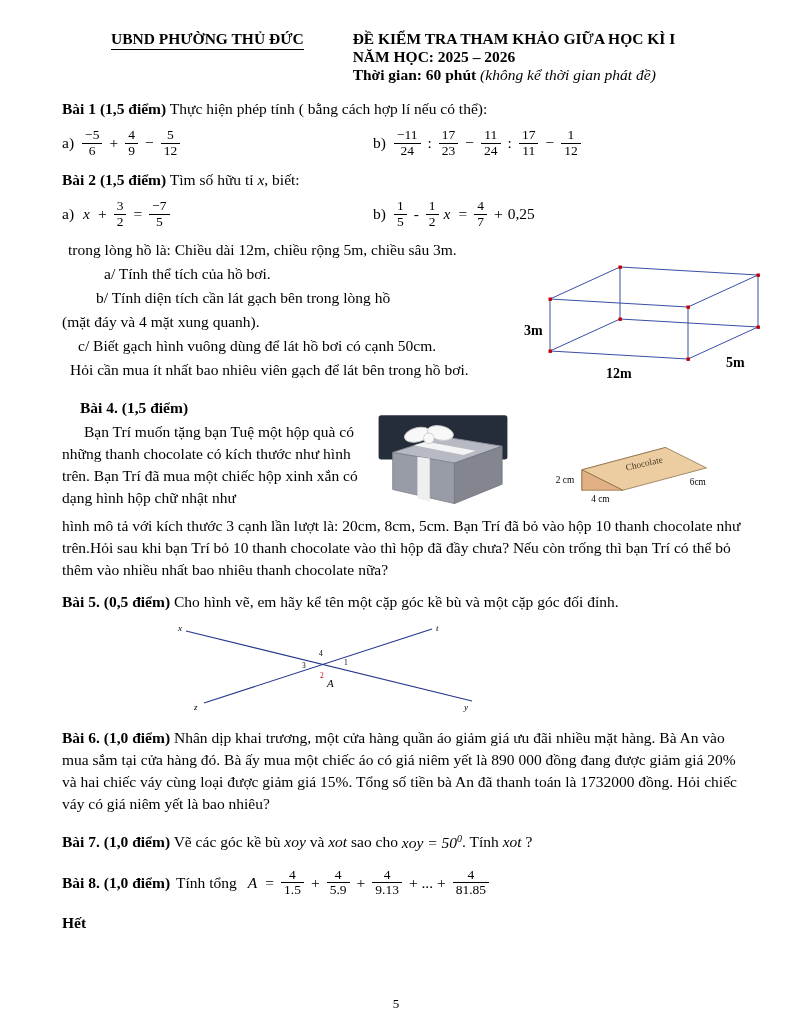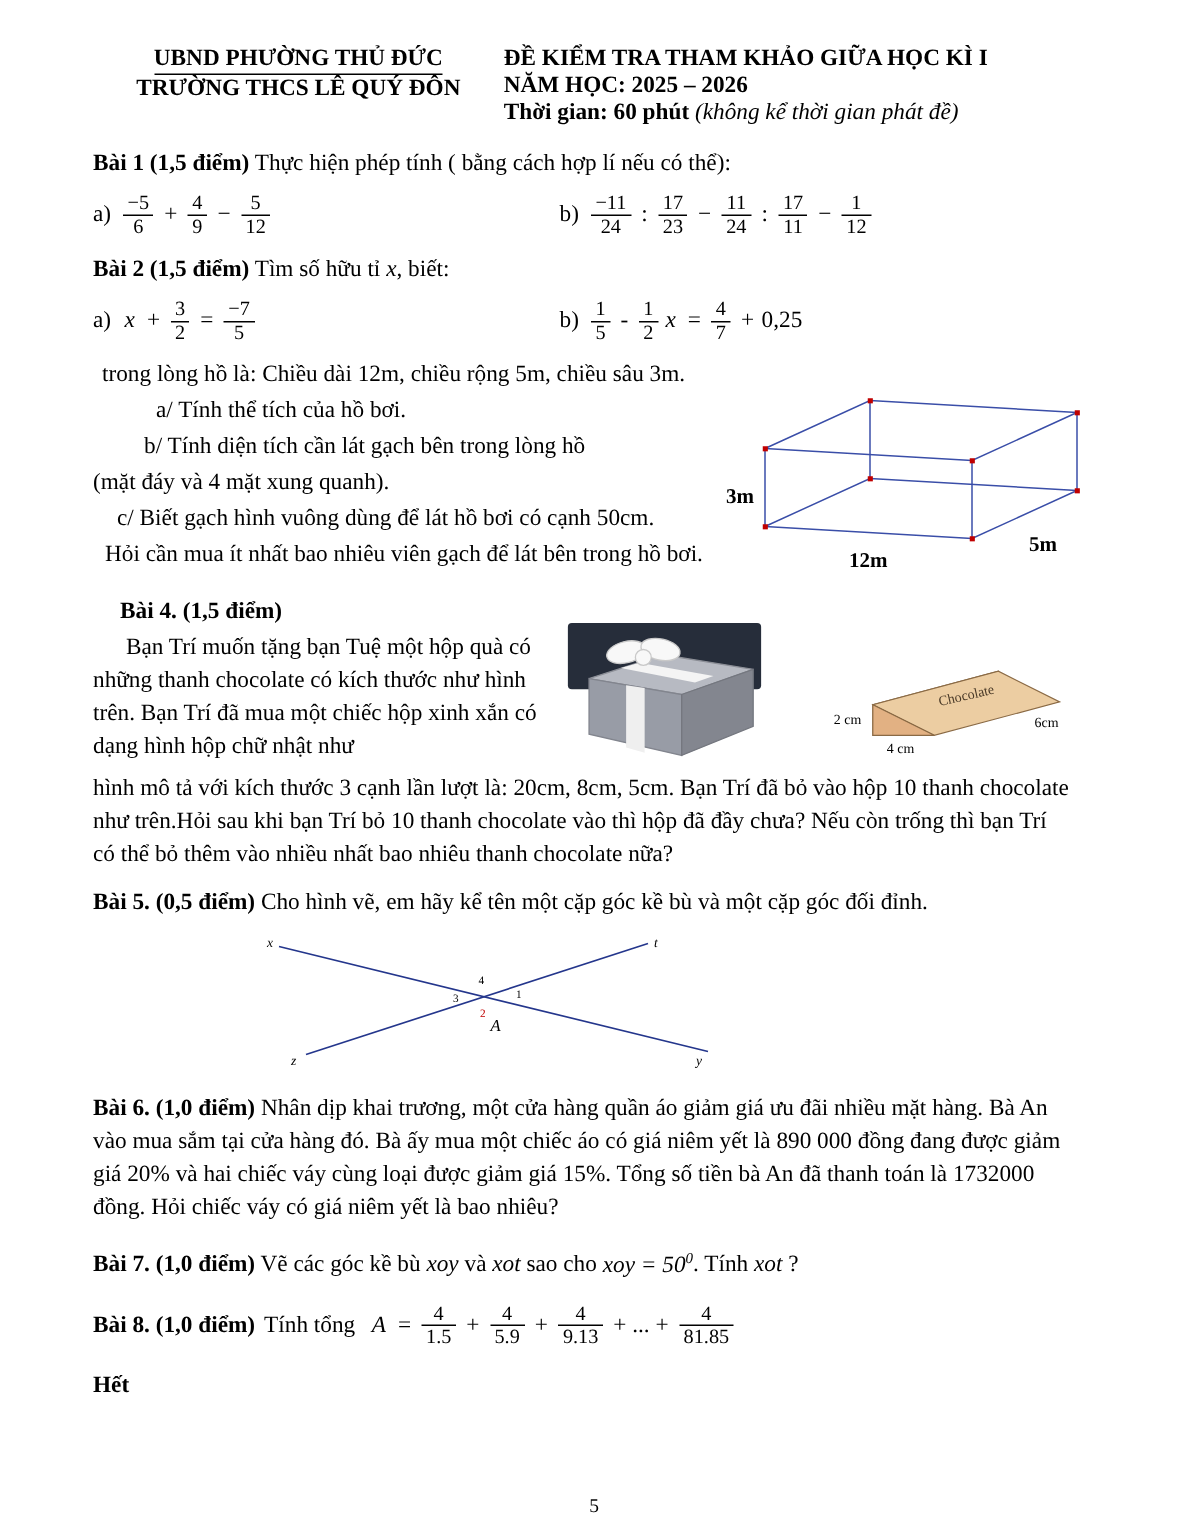--- a/index.html
+++ b/index.html
@@ -1,18 +1,18 @@
 <!DOCTYPE html>
 <html><head>
 <meta charset="utf-8">
 <style>
   html,body{margin:0;padding:0;background:#ffffff;}
   body{width:792px;height:1024px;position:relative;overflow:hidden;
        font-family:"Liberation Serif","DejaVu Serif",serif;font-size:15.5px;color:#000;}
-  .page{padding:30px 78px 0 62px;}
+  .page{padding:30px 38px 0 62px;}
   .b{font-weight:bold;}
   i,.it{font-style:italic;}
   p{margin:2px 0;line-height:1.42;}
   
   .hdr{display:flex;margin-bottom:14px;}
   .hdr-left{width:42%;text-align:center;}
   .hdr-right{width:58%;text-align:left;}
   .u{display:inline-block;border-bottom:1px solid #000;padding-bottom:1px;}
   
   .sect{margin-bottom:10px;}
@@ -43,21 +43,20 @@
   .pageno{position:absolute;bottom:12px;left:0;width:100%;text-align:center;font-size:13px;}
 </style>
 </head>
 <body>
 
 <div class="page">
 
   <div class="hdr">
     <div class="hdr-left">
       <div class="b"><span class="u">UBND PHƯỜNG THỦ ĐỨC</span></div>
-      <div class="b">TRƯỜNG THCS LÊ QUÝ ĐÔN</div>
     </div>
     <div class="hdr-right">
       <div class="b">ĐỀ KIỂM TRA THAM KHẢO GIỮA HỌC KÌ I</div>
       <div class="b">NĂM HỌC: 2025 – 2026</div>
       <div>
         <span class="b">Thời gian: 60 phút</span>
         <i>(không kể thời gian phát đề)</i>
       </div>
     </div>
   </div>

